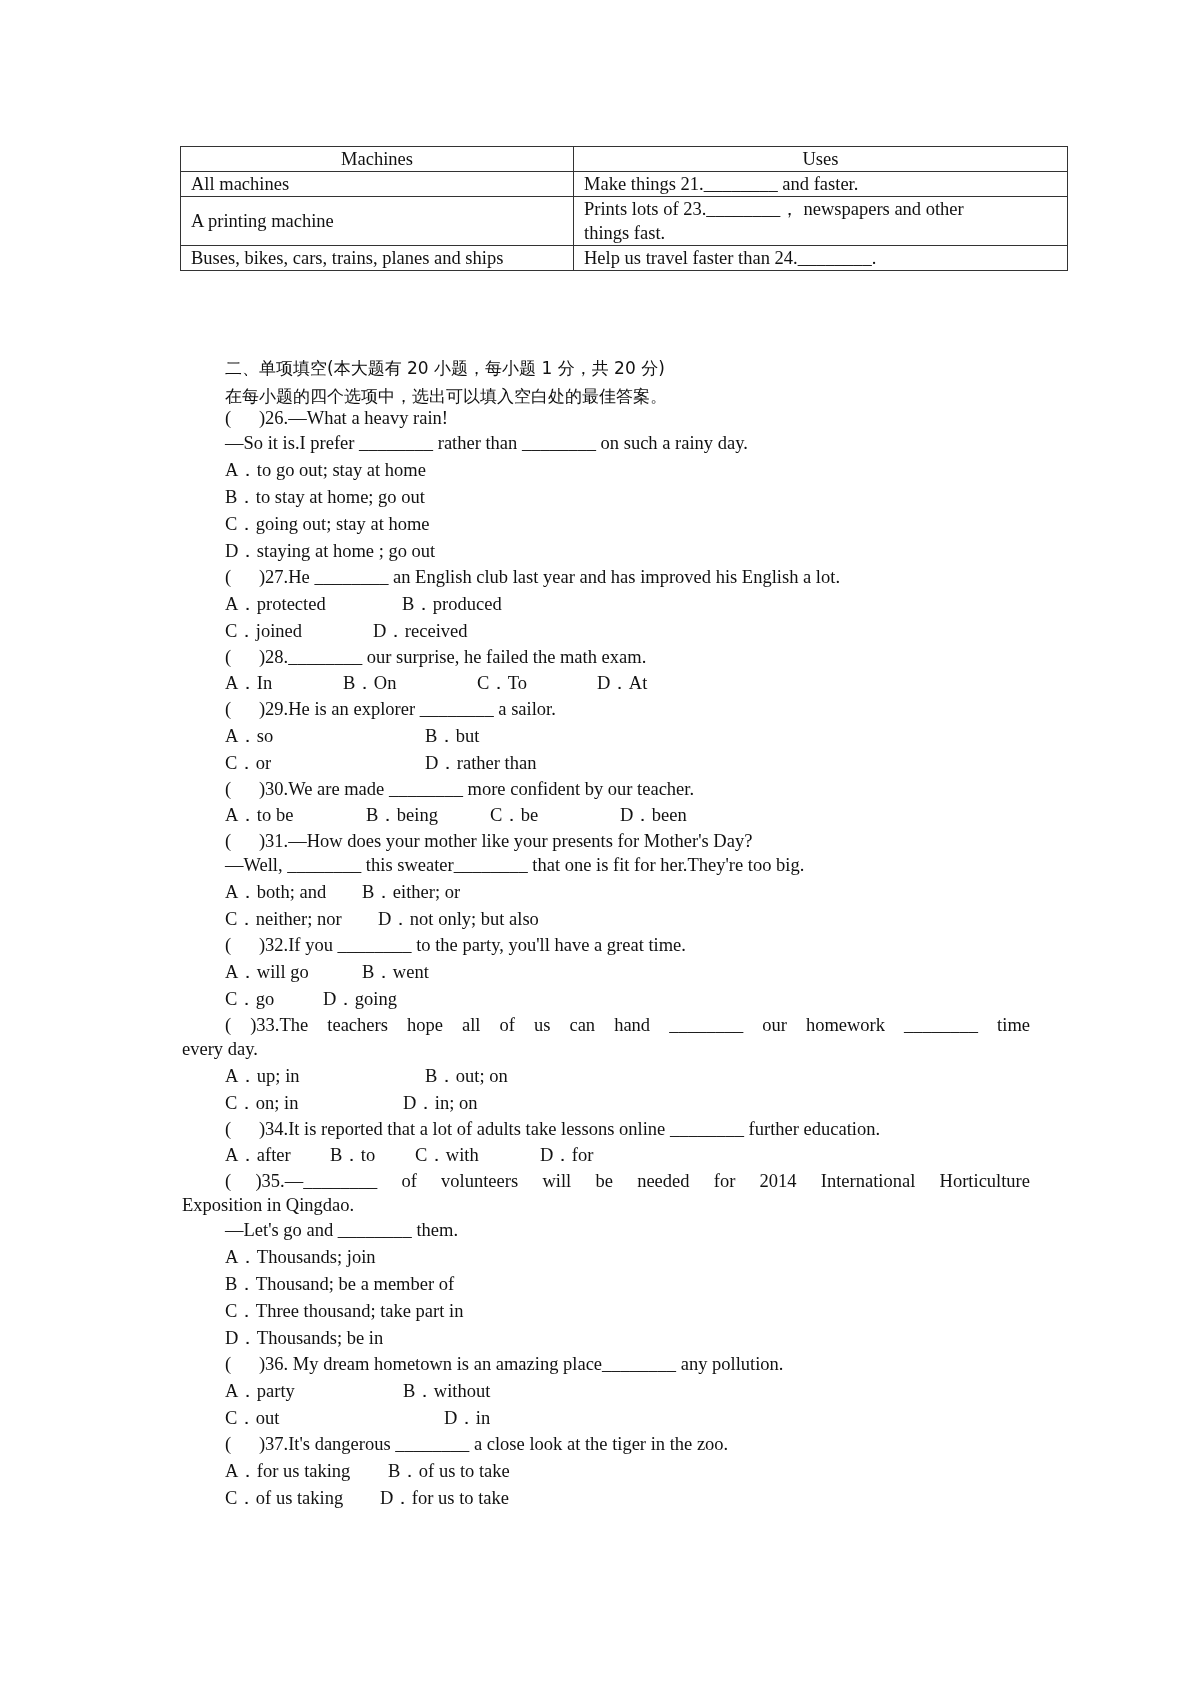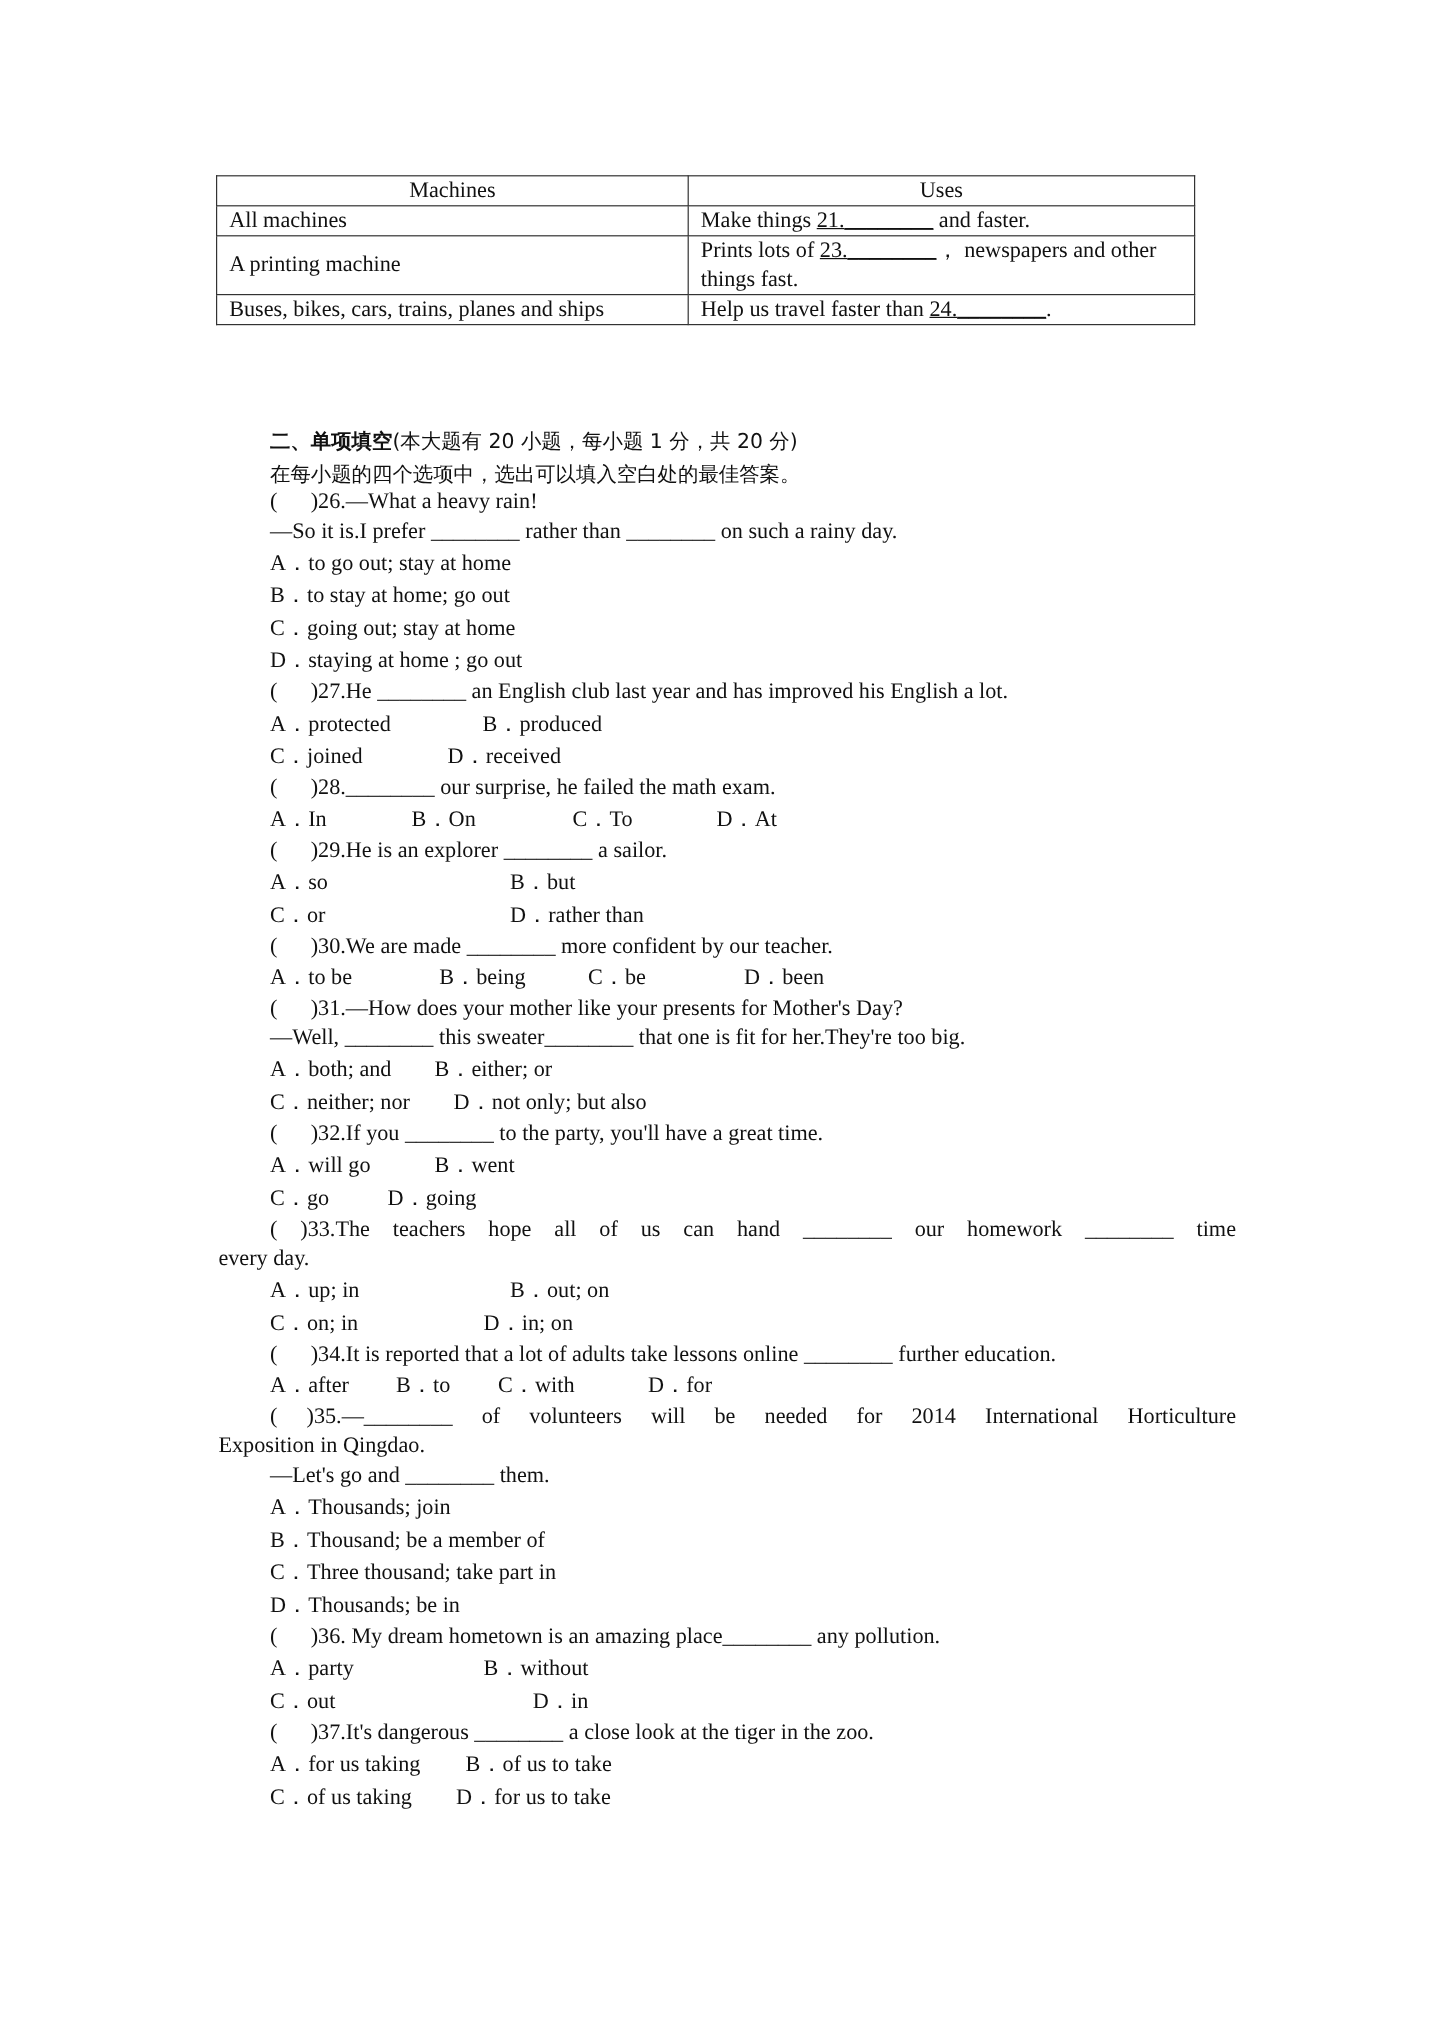--- a/index.html
+++ b/index.html
@@ -3,36 +3,36 @@
 <meta charset="utf-8">
 <style>
   html, body { margin: 0; padding: 0; background: #ffffff; }
   body {
     width: 1200px; height: 1698px; position: relative; overflow: hidden;
     font-family: "Liberation Serif", "DejaVu Serif", serif;
     color: #111; font-size: 18.5px;
   }
   .page { position: absolute; left: 0; top: 0; width: 1200px; }
   table.machines {
-    position: absolute; left: 180px; top: 146px; width: 816px;
+    position: absolute; left: 180px; top: 146px; width: 888px;
     border-collapse: collapse; table-layout: fixed;
   }
   table.machines td, table.machines th {
     border: 1px solid #333; padding: 0 10px; font-weight: normal;
     text-align: left; vertical-align: middle; line-height: 24px;
   }
   table.machines th { text-align: center; }
   table.machines col.c1 { width: 393px; }
-  .u { text-decoration: underline; }
+  .u { }
   .lines { position: absolute; left: 0; top: 0; width: 1200px; }
   .ln { position: absolute; white-space: pre; line-height: 24px; }
   .ind { left: 225px; }
   .just { width: 805px; text-align: justify; text-align-last: justify; white-space: normal; }
   .zh { font-family: "DejaVu Sans", sans-serif; font-size: 17px; }
-  .zh b { font-weight: bold; }
+  .zh b { font-weight: normal; }
 </style>
 </head>
 <body>
 
 <div class="page">
 
   <table class="machines">
     <colgroup>
         <col class="c1">
         <col>

